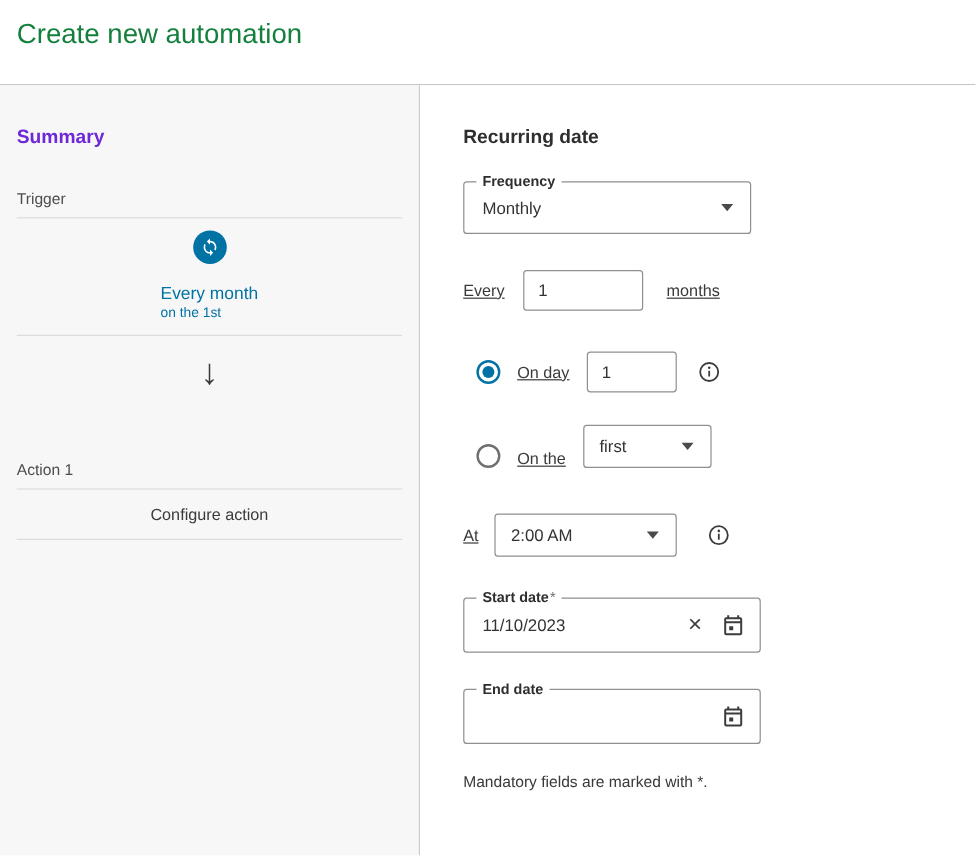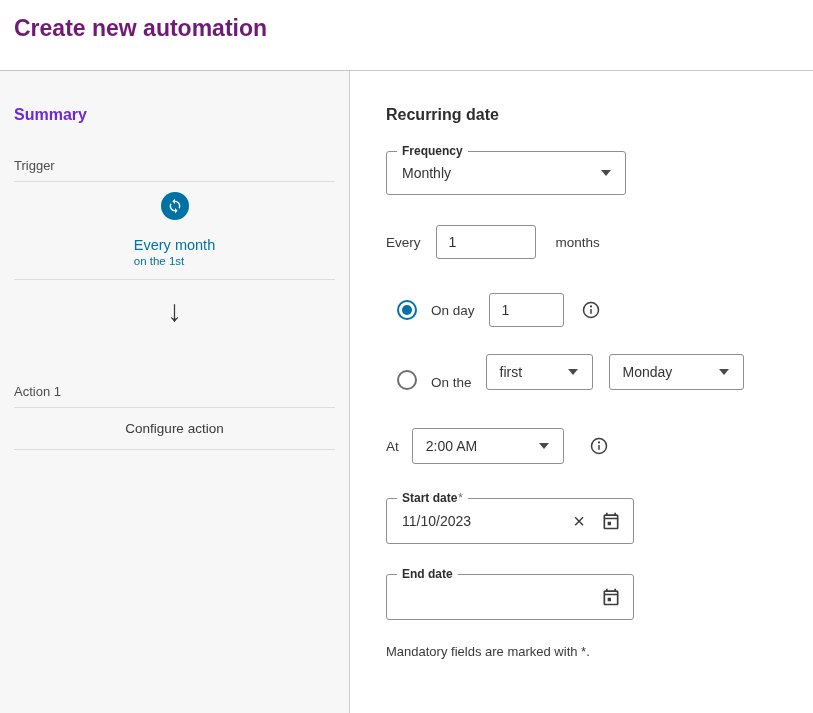--- a/index.html
+++ b/index.html
@@ -12,21 +12,21 @@
   }
   *{box-sizing:border-box;}
   html,body{margin:0;padding:0;}
   body{
     width:813px;height:713px;overflow:hidden;background:#fff;
     font-family:"Liberation Sans","DejaVu Sans",sans-serif;color:var(--text);
   }
   header.page-header{
     height:71px;padding:15px 16px 0 14px;border-bottom:1px solid #c6c6c6;background:#fff;
   }
-  h1.page-title{margin:0;font-size:23px;font-weight:700;color:#701a75;}
+  h1.page-title{margin:0;font-size:23px;font-weight:400;color:#15803d;}
   .main{display:flex;height:642px;}
   
   .summary-panel{
     width:350px;min-width:350px;background:var(--panel-bg);
     border-right:1px solid #cdcdcd;padding:0 14px;
   }
   h2.panel-title{margin:0;padding-top:35px;font-size:16px;font-weight:700;color:#6d28d9;}
   .section-label{margin-top:34px;padding-bottom:8px;font-size:13px;color:var(--muted);}
   .hr{border-top:1px solid var(--divider);}
   .trigger-item{display:flex;align-items:center;gap:16px;padding:10px 4px;cursor:pointer;flex-direction:column;}
@@ -51,21 +51,21 @@
     font-size:12px;font-weight:700;color:#2e2e2e;white-space:nowrap;line-height:1.4;
   }
   .req{color:#6f6f6f;margin-left:1px;font-weight:400;}
   .freq{width:240px;height:44px;margin-top:27px;cursor:pointer;}
   .field-value{flex:1;padding-left:15px;font-size:14px;color:#333;}
   .caret{
     width:0;height:0;border-left:5px solid transparent;border-right:5px solid transparent;
     border-top:6px solid #4a4a4a;margin-right:14px;flex:none;
   }
   .row{display:flex;align-items:center;}
-  .inline-label{font-size:13.5px;color:#3a3a3a;}
+  .inline-label{font-size:13.5px;color:#3a3a3a;text-decoration:underline;}
   .text-input{
     border:1px solid var(--field-border);border-radius:3px;height:34px;padding:0 12px;
     font-size:14px;color:#333;background:#fff;outline:none;
     font-family:"Liberation Sans","DejaVu Sans",sans-serif;
   }
   .every-row{margin-top:30px;}
   .every-input{width:100px;margin-left:15px;}
   .months-label{margin-left:20px;}
   .radio-rows{padding-left:11px;}
   .onday-row{margin-top:34px;}
@@ -167,24 +167,20 @@
         </span>
       </div>
 
       <div class="row onthe-row">
         <span class="radio"></span>
         <span class="inline-label onthe-label">On the</span>
         <div class="select-box ordinal">
           <span class="sel-value">first</span>
           <span class="caret"></span>
         </div>
-        <div class="select-box weekday">
-          <span class="sel-value">Monday</span>
-          <span class="caret"></span>
-        </div>
       </div>
     </div>
 
     <div class="row at-row">
       <span class="inline-label">At</span>
       <div class="select-box time">
         <span class="sel-value">2:00 AM</span>
         <span class="caret"></span>
       </div>
       <span class="info">

